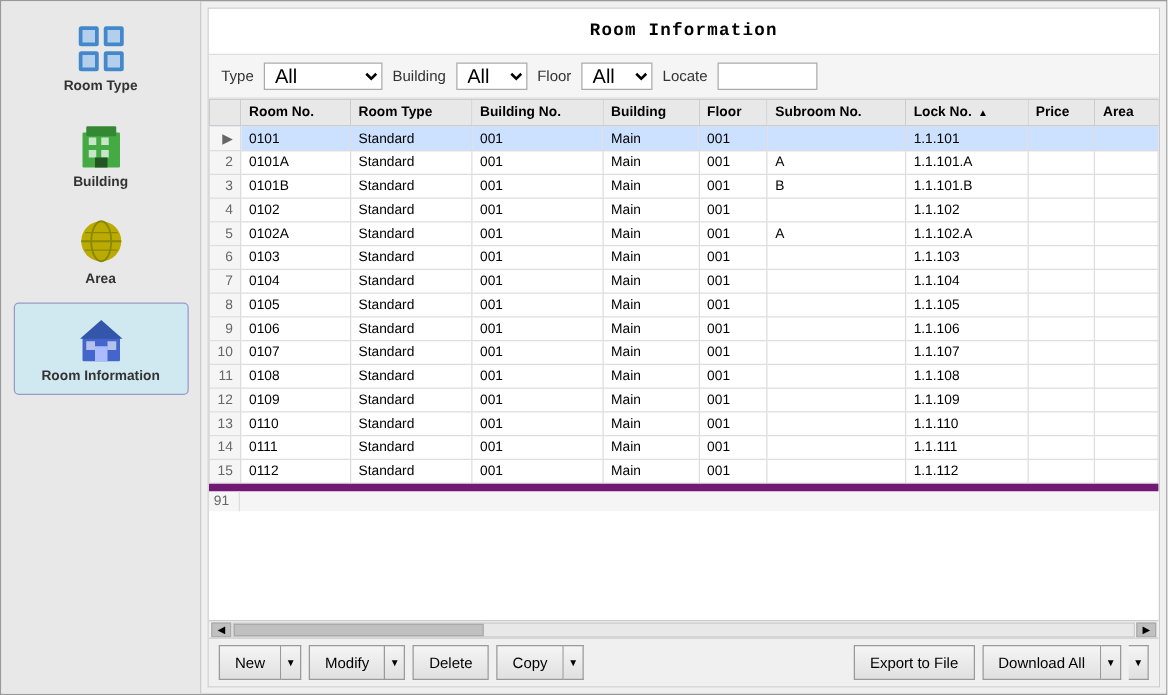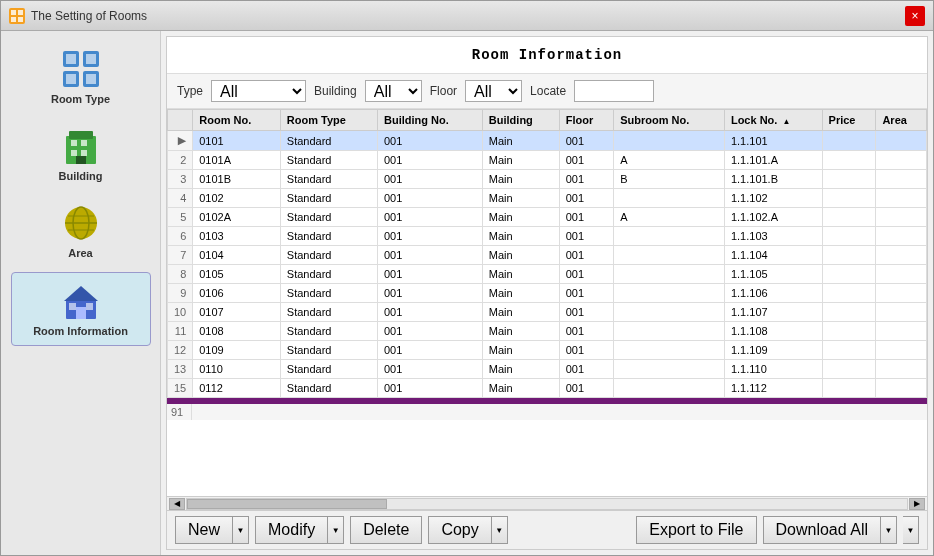--- a/index.html
+++ b/index.html
@@ -191,21 +191,21 @@
       background: #f0f0f0;
       flex-shrink: 0;
     }
     .btn-group {
       display: flex;
       align-items: stretch;
     }
     .btn {
       height: 28px;
       padding: 0 12px;
-      font-size: 16px;
+      font-size: 12px;
       border: 1px solid #999;
       background: linear-gradient(to bottom, #f5f5f5, #e0e0e0);
       cursor: pointer;
       display: flex;
       align-items: center;
       gap: 4px;
     }
     .btn-arrow {
       height: 28px;
       width: 16px;
@@ -220,32 +220,20 @@
     }
     .spacer {
       flex: 1;
     }
   </style>
 </head>
 <body>
 
 <div class="window">
 
-  <div class="title-bar">
-    <div class="title-bar-icon">
-      <svg width="14" height="14" viewBox="0 0 14 14">
-        <rect x="1" y="1" width="5" height="5" fill="white" opacity="0.8"></rect>
-        <rect x="8" y="1" width="5" height="5" fill="white" opacity="0.8"></rect>
-        <rect x="1" y="8" width="5" height="5" fill="white" opacity="0.8"></rect>
-        <rect x="8" y="8" width="5" height="5" fill="white" opacity="0.8"></rect>
-      </svg>
-    </div>
-    <span class="title-bar-text">The Setting of Rooms</span>
-    <button class="title-bar-close">×</button>
-  </div>
 
   <div class="main-content">
 
     <div class="sidebar">
 
       <div class="sidebar-item">
         <svg class="sidebar-icon" viewBox="0 0 40 40">
           <rect x="2" y="2" width="16" height="16" fill="#4488cc" rx="2"></rect>
           <rect x="22" y="2" width="16" height="16" fill="#4488cc" rx="2"></rect>
           <rect x="2" y="22" width="16" height="16" fill="#4488cc" rx="2"></rect>
@@ -489,20 +477,32 @@
                 <td>Standard</td>
                 <td>001</td>
                 <td>Main</td>
                 <td>001</td>
                 <td></td>
                 <td>1.1.110</td>
                 <td></td>
                 <td></td>
               </tr>
               <tr>
+                <td class="row-num">14</td>
+                <td>0111</td>
+                <td>Standard</td>
+                <td>001</td>
+                <td>Main</td>
+                <td>001</td>
+                <td></td>
+                <td>1.1.111</td>
+                <td></td>
+                <td></td>
+              </tr>
+              <tr>
                 <td class="row-num">15</td>
                 <td>0112</td>
                 <td>Standard</td>
                 <td>001</td>
                 <td>Main</td>
                 <td>001</td>
                 <td></td>
                 <td>1.1.112</td>
                 <td></td>
                 <td></td>

